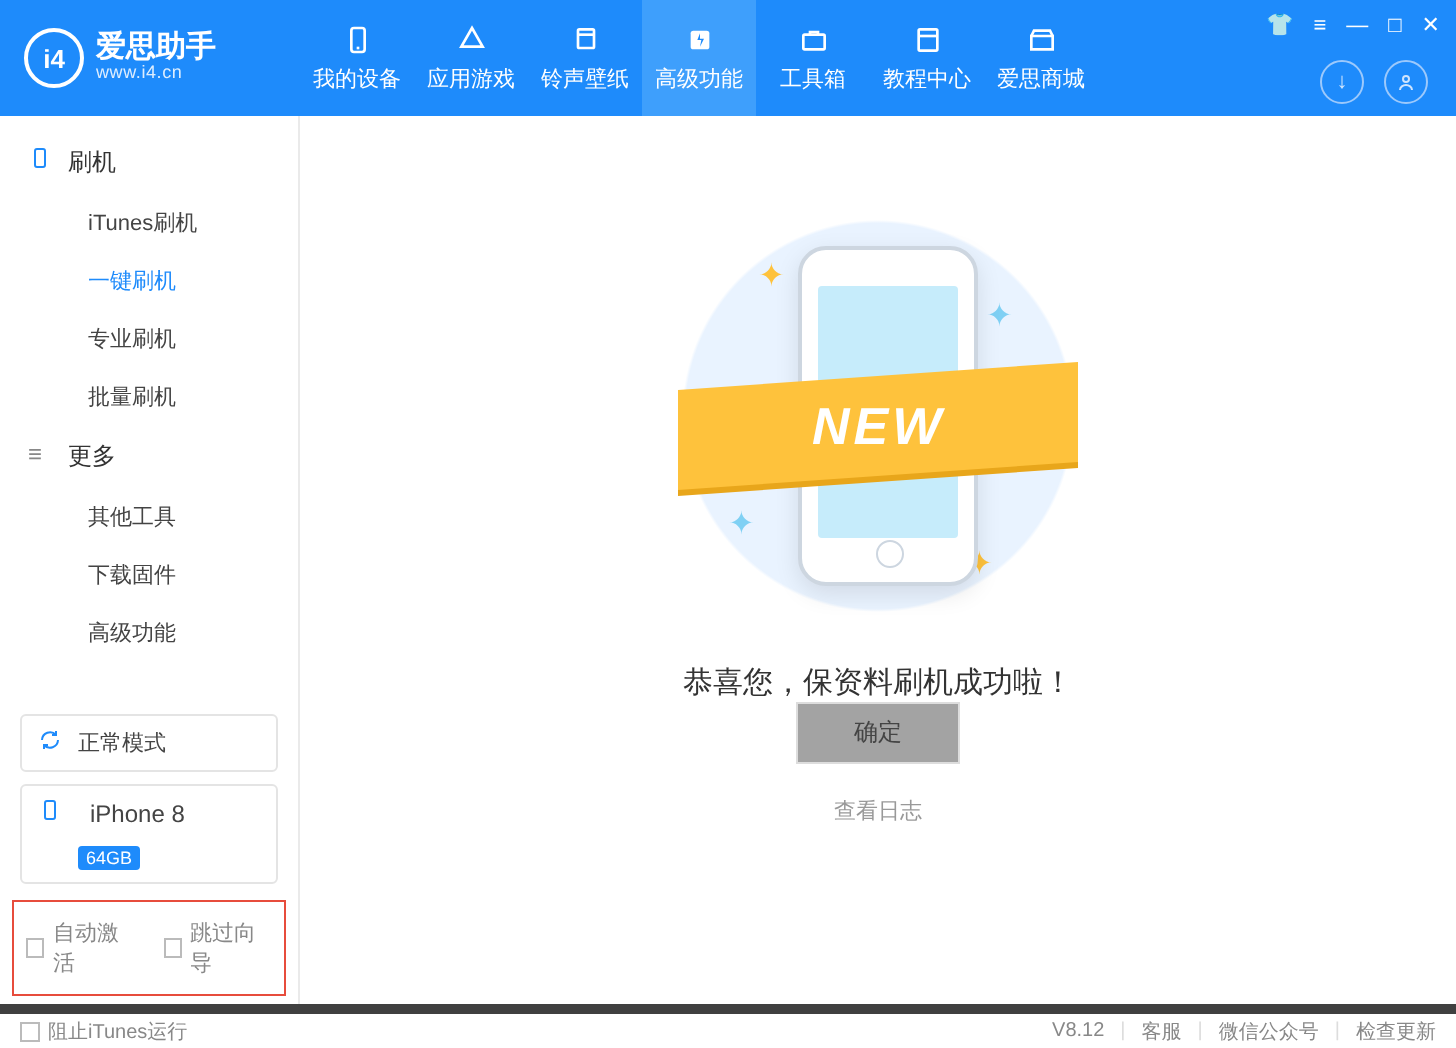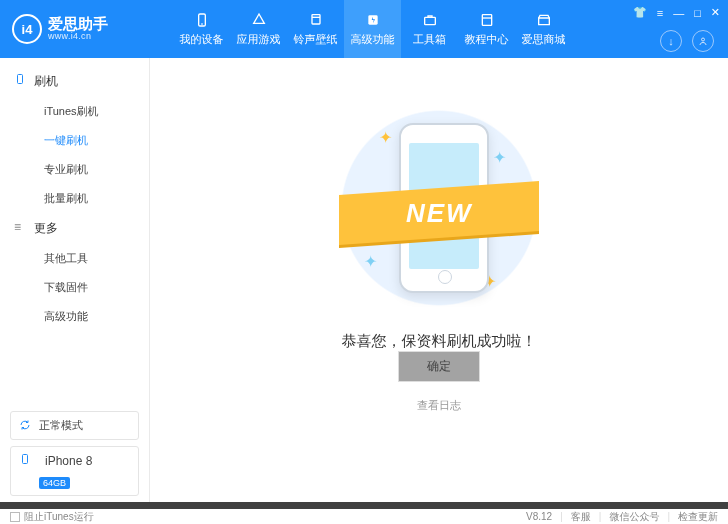--- a/index.html
+++ b/index.html
@@ -4,21 +4,21 @@
 <style>
 * { margin: 0; padding: 0; box-sizing: border-box; font-family: "Microsoft YaHei", Arial, sans-serif; }
 body { width: 728px; height: 524px; overflow: hidden; background: #fff; }
 
 .header { height: 58px; background: #1e8bfb; display: flex; align-items: center; color: #fff; position: relative; }
 .logo { display: flex; align-items: center; padding-left: 12px; width: 150px; }
 .logo-icon { width: 30px; height: 30px; border: 2px solid #fff; border-radius: 50%; display: flex; align-items: center; justify-content: center; font-size: 13px; font-weight: bold; }
 .logo-text { margin-left: 6px; line-height: 1.1; }
 .logo-text .t1 { font-size: 15px; font-weight: bold; }
 .logo-text .t2 { font-size: 9px; opacity: .85; letter-spacing: .3px; }
-.nav { display: flex; height: 100%; margin-left: 23px; }
+.nav { display: flex; height: 100%; }
 .nav-item { width: 57px; display: flex; flex-direction: column; align-items: center; justify-content: center; cursor: pointer; font-size: 11px; }
 .nav-item.active { background: #3e9ffc; }
 .nav-item .ico { width: 18px; height: 18px; margin-bottom: 3px; display:flex;align-items:center;justify-content:center; }
 .winctl { position: absolute; right: 8px; top: 6px; display: flex; gap: 10px; font-size: 11px; align-items:center; }
 .winctl span { cursor: pointer; }
 .circ-btns { position: absolute; right: 14px; bottom: 6px; display: flex; gap: 10px; }
 .circ { width: 22px; height: 22px; border: 1.5px solid #9cc9fc; border-radius: 50%; display:flex;align-items:center;justify-content:center;color:#cfe4fd;font-size:11px; cursor:pointer; }
 
 .body { display: flex; height: 444px; }
 .sidebar { width: 150px; border-right: 1px solid #eaeaea; padding-top: 8px; display:flex; flex-direction:column; }
@@ -46,21 +46,21 @@
 .phone::after { content:""; position:absolute; bottom:7px; left:50%; width:12px; height:12px; margin-left:-6px; border:1.5px solid #cdd6e0; border-radius:50%; }
 .ribbon { position:absolute; left:10px; top:90px; width:200px; height:50px; background:#fec23c; transform:skewY(-4deg); box-shadow:0 3px 0 #e8a61b; display:flex; align-items:center; justify-content:center; }
 .ribbon span { transform:skewY(4deg); color:#fff; font-weight:900; font-size:26px; letter-spacing:2px; font-style:italic; }
 .spark { position:absolute; width:16px; height:16px; color:#fec23c; font-size:16px; }
 .spark.s1 { left:50px; top:30px; } .spark.s2 { right:40px; top:50px; color:#7fd0f4; }
 .spark.s3 { left:35px; bottom:50px; color:#7fd0f4; } .spark.s4 { right:50px; bottom:30px; }
 .success-text { margin-top:14px; font-size:15px; color:#333; }
 .ok-btn { padding:6px 28px; border:1px solid #ddd; background:#a3a3a3; font-size:12px; color:#444; cursor:pointer; }
 .log-link { margin-top:16px; font-size:11px; color:#999; cursor:pointer; }
 
-.footer { height:22px; border-top:7px solid #404040; display:flex; align-items:center; font-size:10px; color:#888; padding:0 10px; }
+.footer { height:22px; border-top:5px solid #404040; display:flex; align-items:center; font-size:10px; color:#888; padding:0 10px; }
 .footer .cb { color:#888; }
 .footer-right { margin-left:auto; display:flex; gap:8px; align-items:center; }
 .footer-right .sep { color:#ddd; }
 </style>
 </head>
 <body>
 
 <div class="header">
   <div class="logo">
     <div class="logo-icon">i4</div>
@@ -185,20 +185,30 @@
         <span>正常模式</span>
       </div>
       <div class="chip device">
         <div class="row1">
           <span class="cicon"><svg viewBox="0 0 24 24" width="12" height="12" fill="none" stroke="currentColor" stroke-width="2">
                 <rect x="7" y="3" width="10" height="18" rx="2"></rect>
               </svg></span>
           <span>iPhone 8</span>
         </div>
         <span class="badge">64GB</span>
+      </div>
+      <div class="redbox">
+        <label class="cb">
+            <span class="sq"></span>
+            <span>自动激活</span>
+          </label>
+        <label class="cb">
+            <span class="sq"></span>
+            <span>跳过向导</span>
+          </label>
       </div>
     </div>
   </div>
 
   <div class="main">
     <div class="hero">
       <div class="hero-circle"></div>
       <span class="spark s1">✦</span>
         <span class="spark s2">✦</span>
         <span class="spark s3">✦</span>

